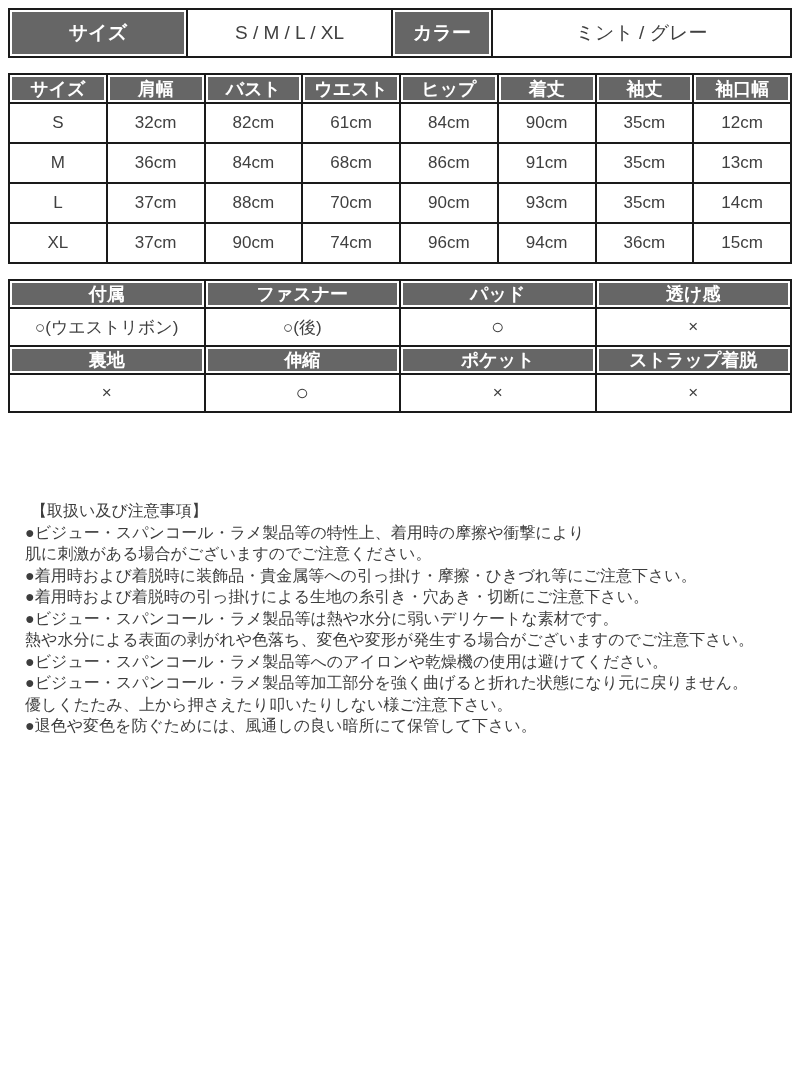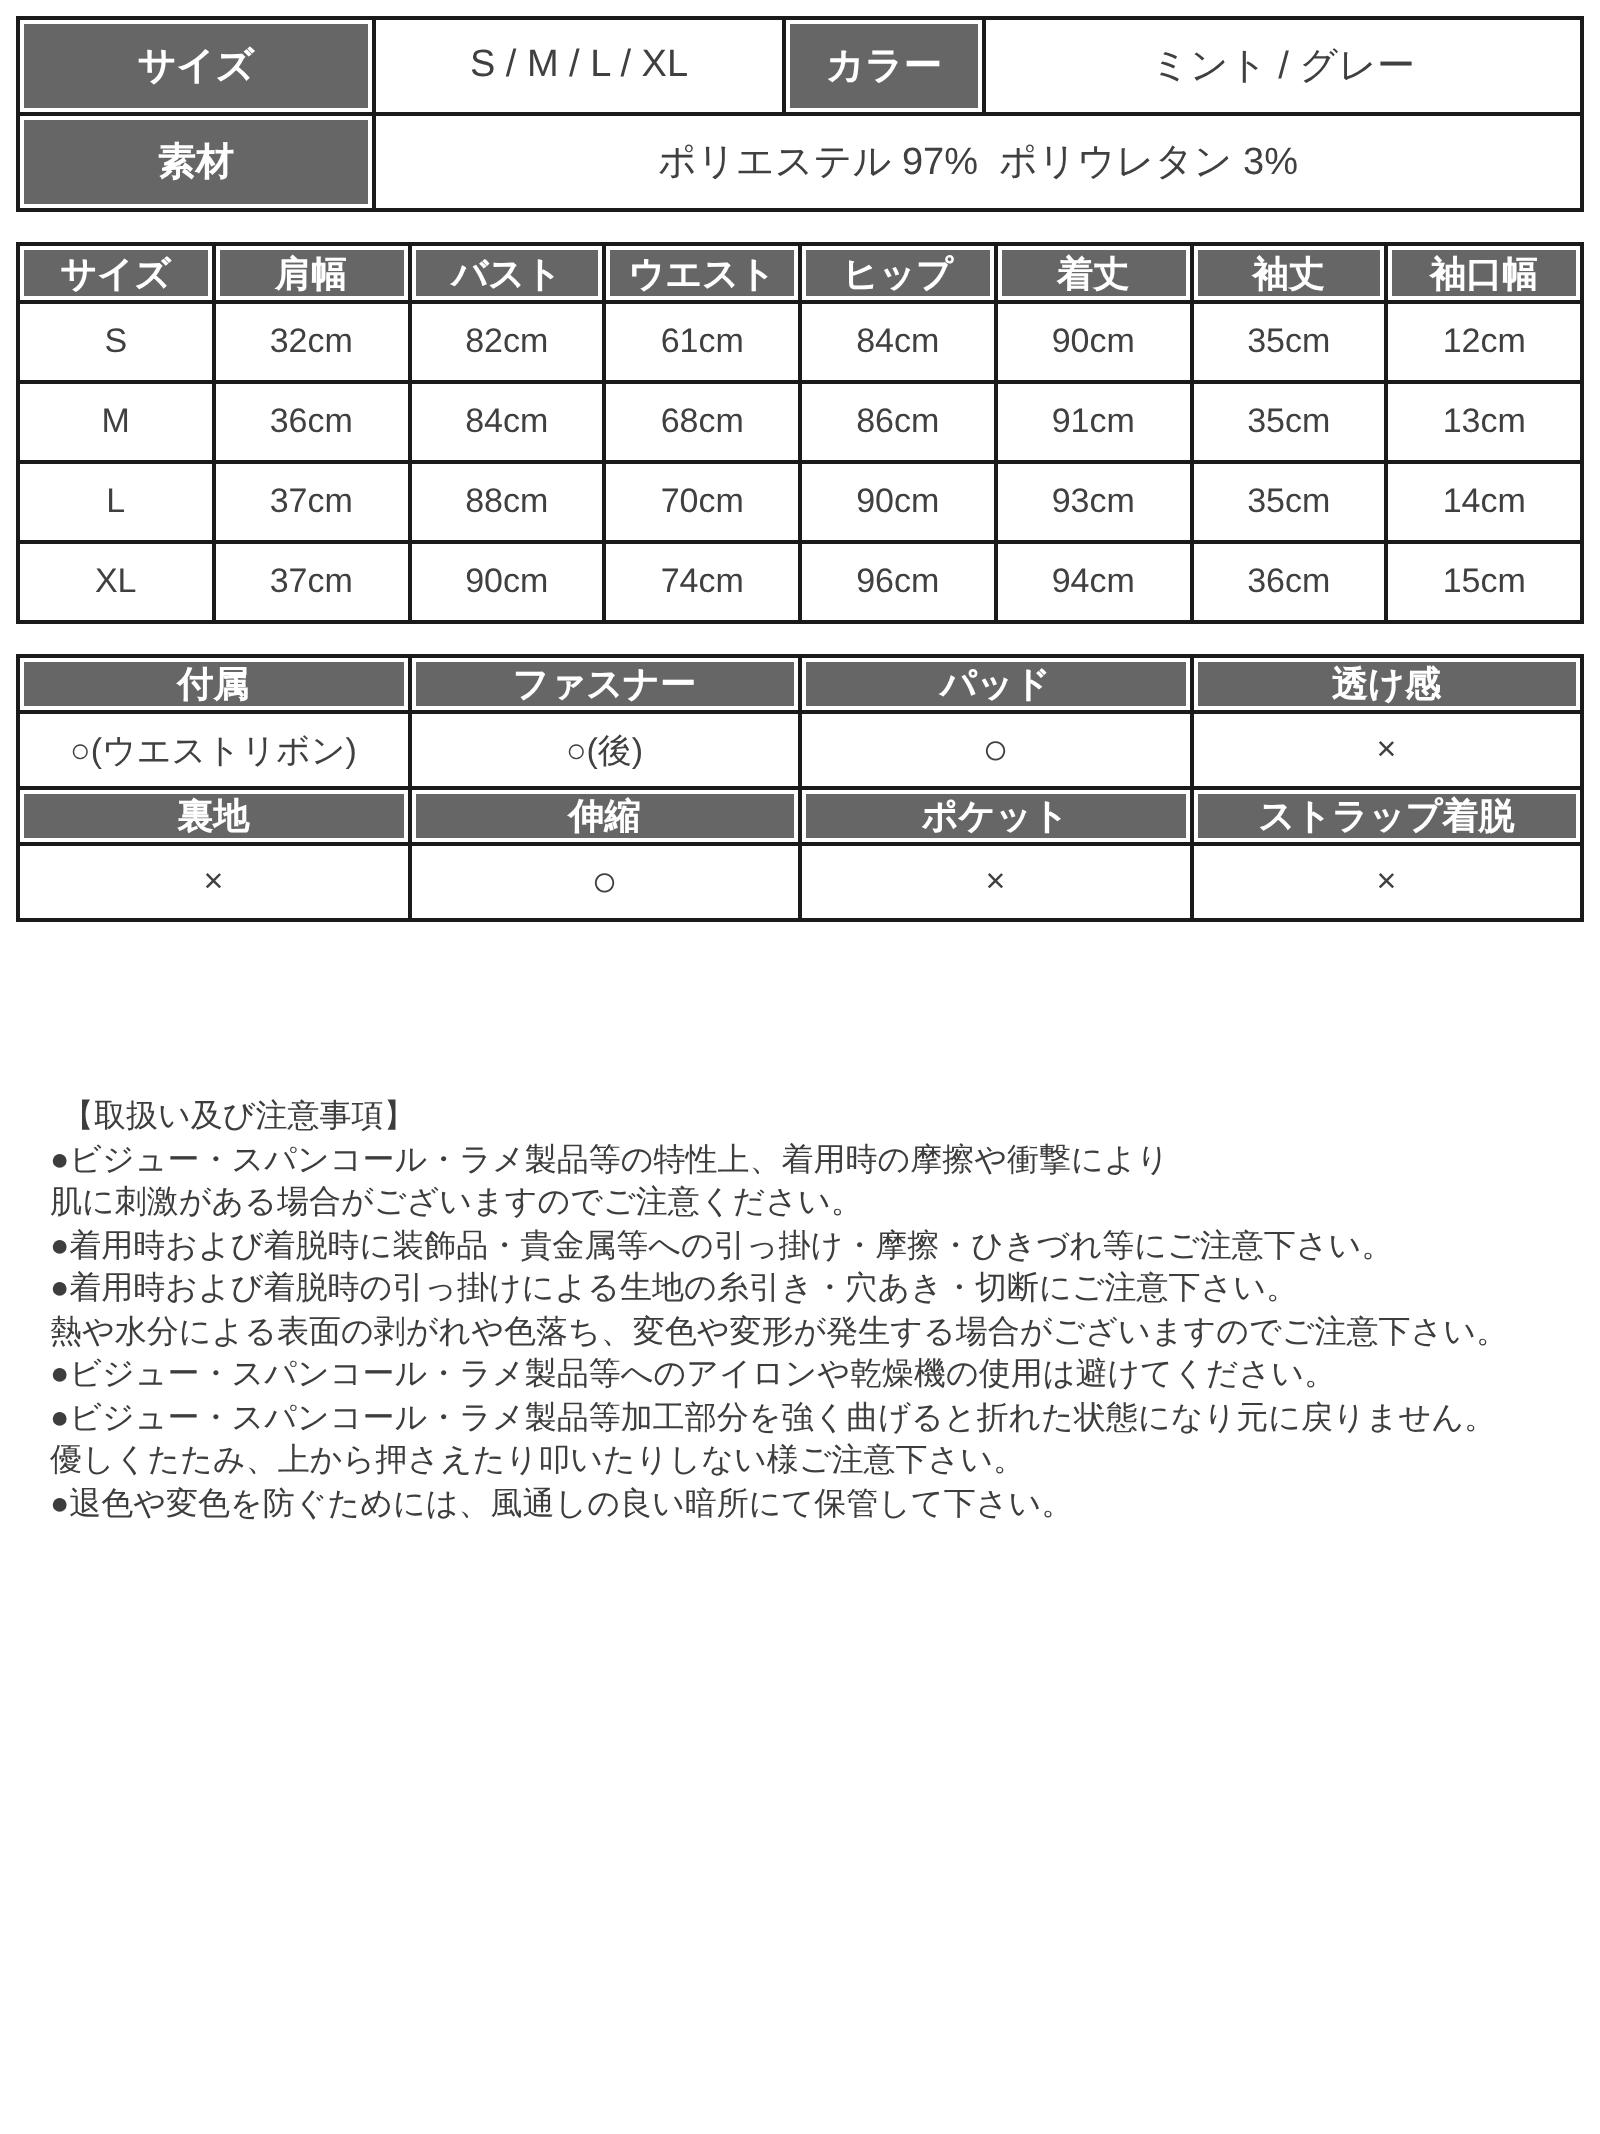--- a/index.html
+++ b/index.html
@@ -50,24 +50,20 @@
         <col style="width:205px">
         <col style="width:100px">
         <col>
     </colgroup>
     <tbody>
         <tr>
       <td class="hd">サイズ</td>
       <td>S / M / L / XL</td>
       <td class="hd">カラー</td>
       <td>ミント / グレー</td>
-    </tr>
-    <tr>
-      <td class="hd">素材</td>
-      <td colspan="3" class="pre">ポリエステル 97%  ポリウレタン 3%</td>
     </tr>
   </tbody>
     </table>
 
   <table class="t2">
     <tbody>
         <tr class="hrow">
       <td class="hd">サイズ</td>
       <td class="hd">肩幅</td>
       <td class="hd">バスト</td>
@@ -148,20 +144,21 @@
     </tr>
   </tbody>
     </table>
 
   <div class="notes">
     <div class="title">【取扱い及び注意事項】</div>
     <div>●ビジュー・スパンコール・ラメ製品等の特性上、着用時の摩擦や衝撃により</div>
     <div>肌に刺激がある場合がございますのでご注意ください。</div>
     <div>●着用時および着脱時に装飾品・貴金属等への引っ掛け・摩擦・ひきづれ等にご注意下さい。</div>
     <div>●着用時および着脱時の引っ掛けによる生地の糸引き・穴あき・切断にご注意下さい。</div>
+    <div>●ビジュー・スパンコール・ラメ製品等は熱や水分に弱いデリケートな素材です。</div>
     <div>熱や水分による表面の剥がれや色落ち、変色や変形が発生する場合がございますのでご注意下さい。</div>
     <div>●ビジュー・スパンコール・ラメ製品等へのアイロンや乾燥機の使用は避けてください。</div>
     <div>●ビジュー・スパンコール・ラメ製品等加工部分を強く曲げると折れた状態になり元に戻りません。</div>
     <div>優しくたたみ、上から押さえたり叩いたりしない様ご注意下さい。</div>
     <div>●退色や変色を防ぐためには、風通しの良い暗所にて保管して下さい。</div>
   </div>
 
 </div>
 
 </body></html>

